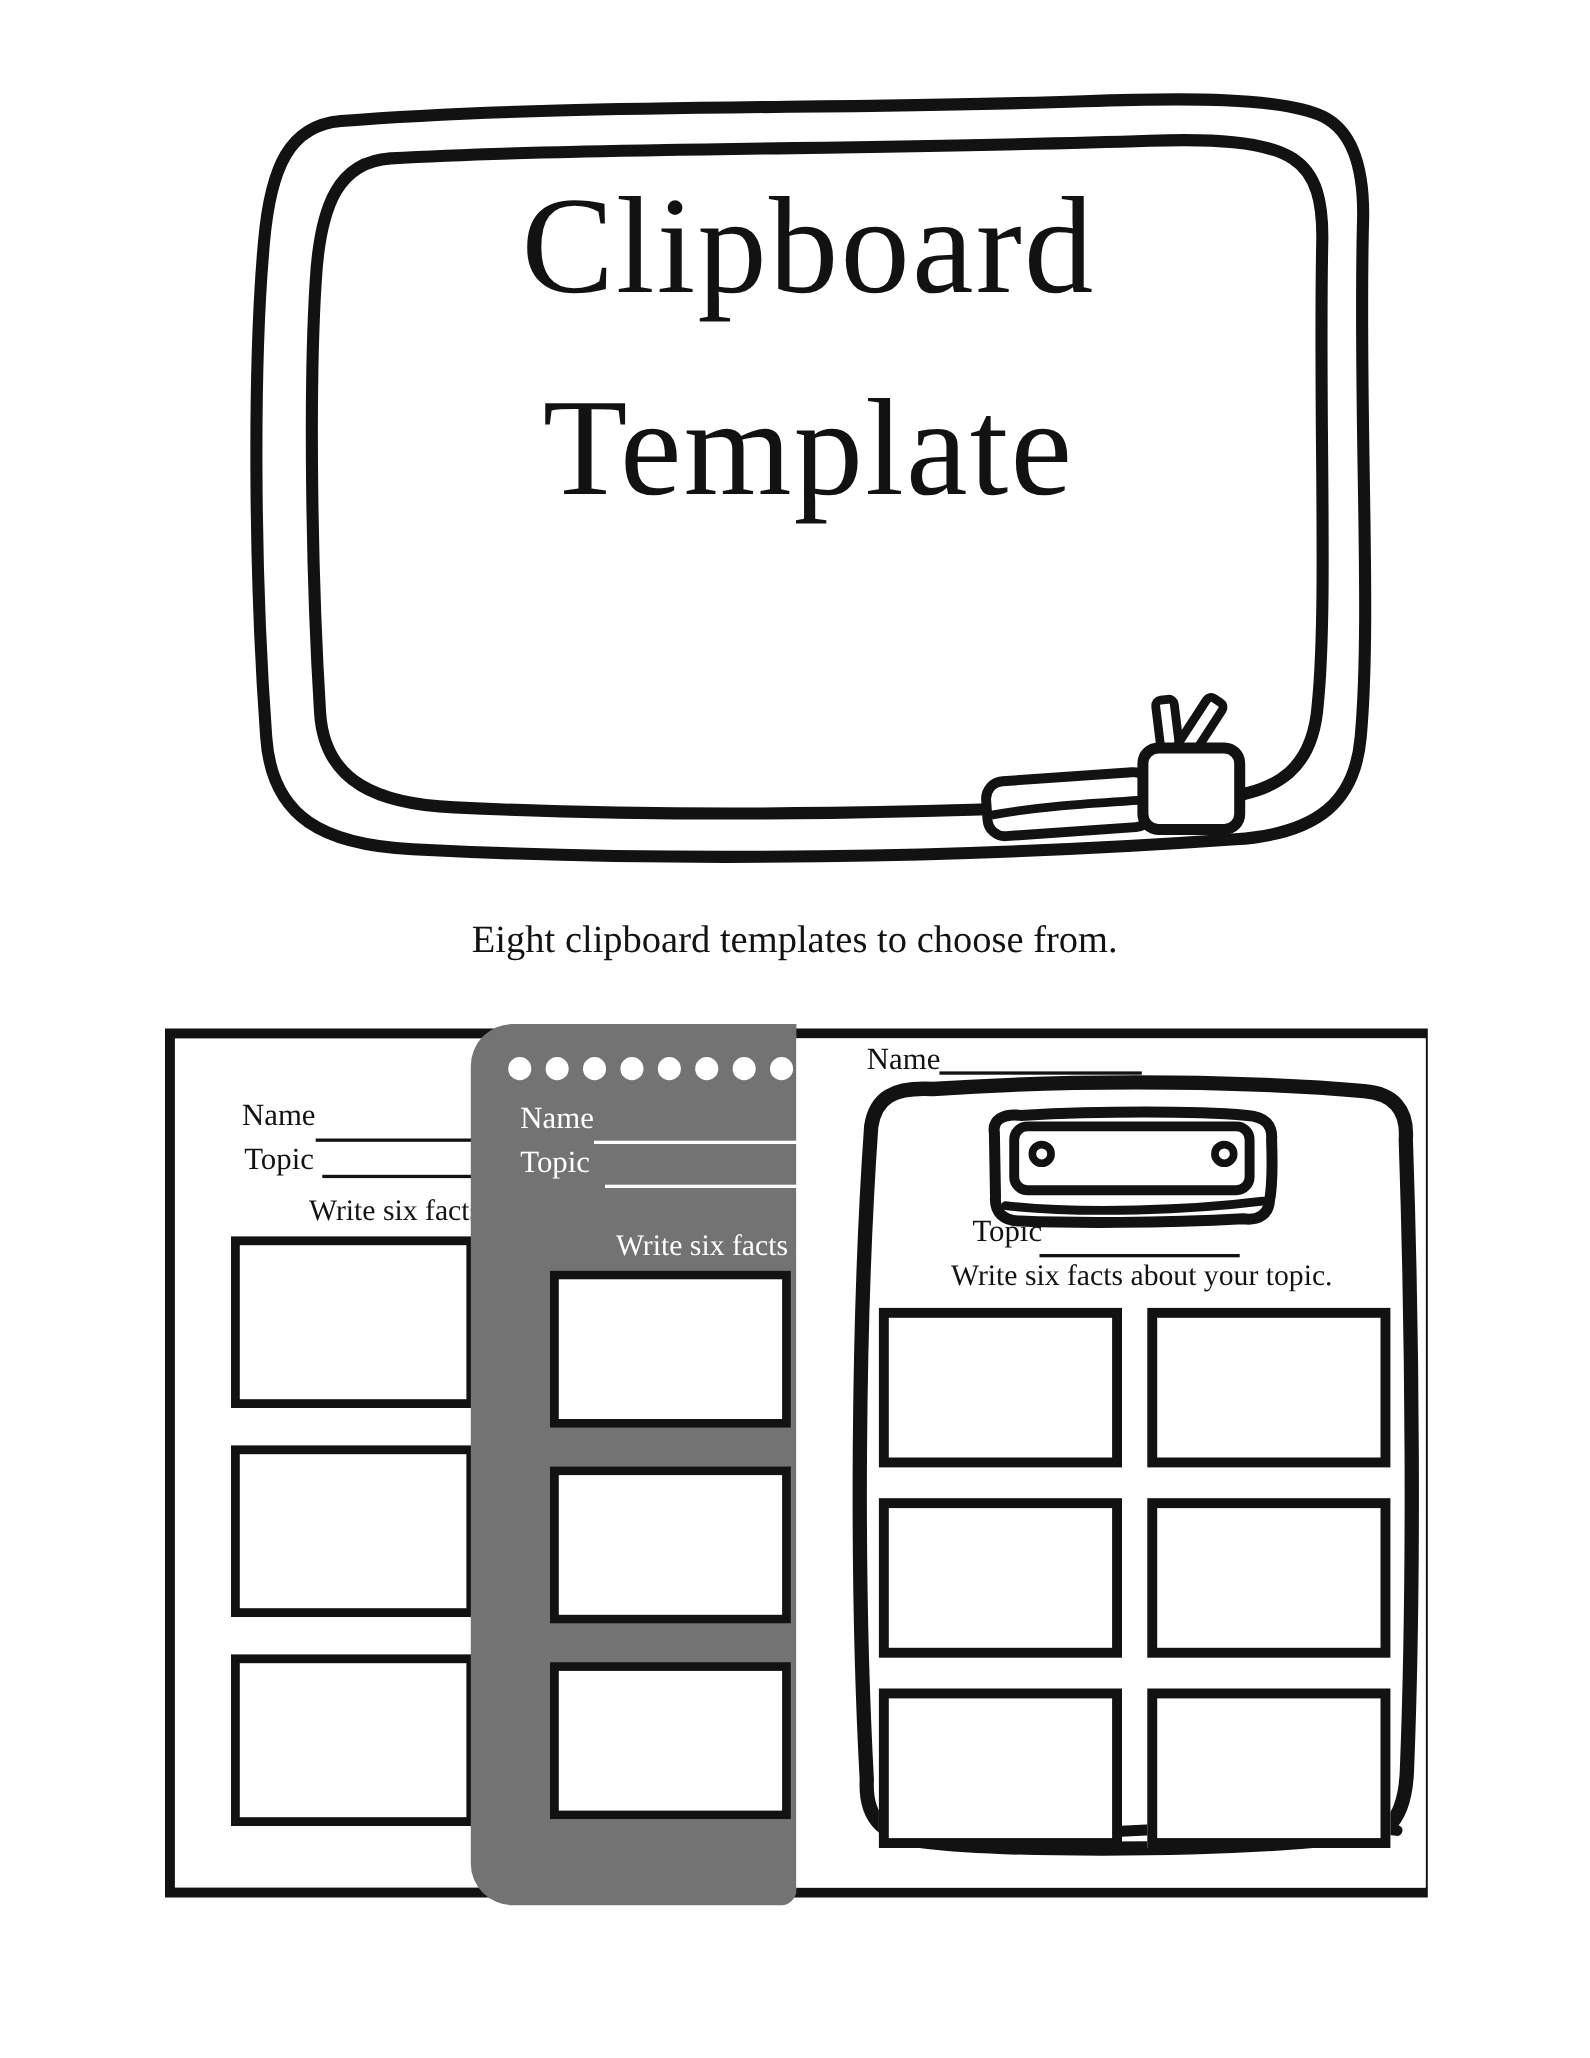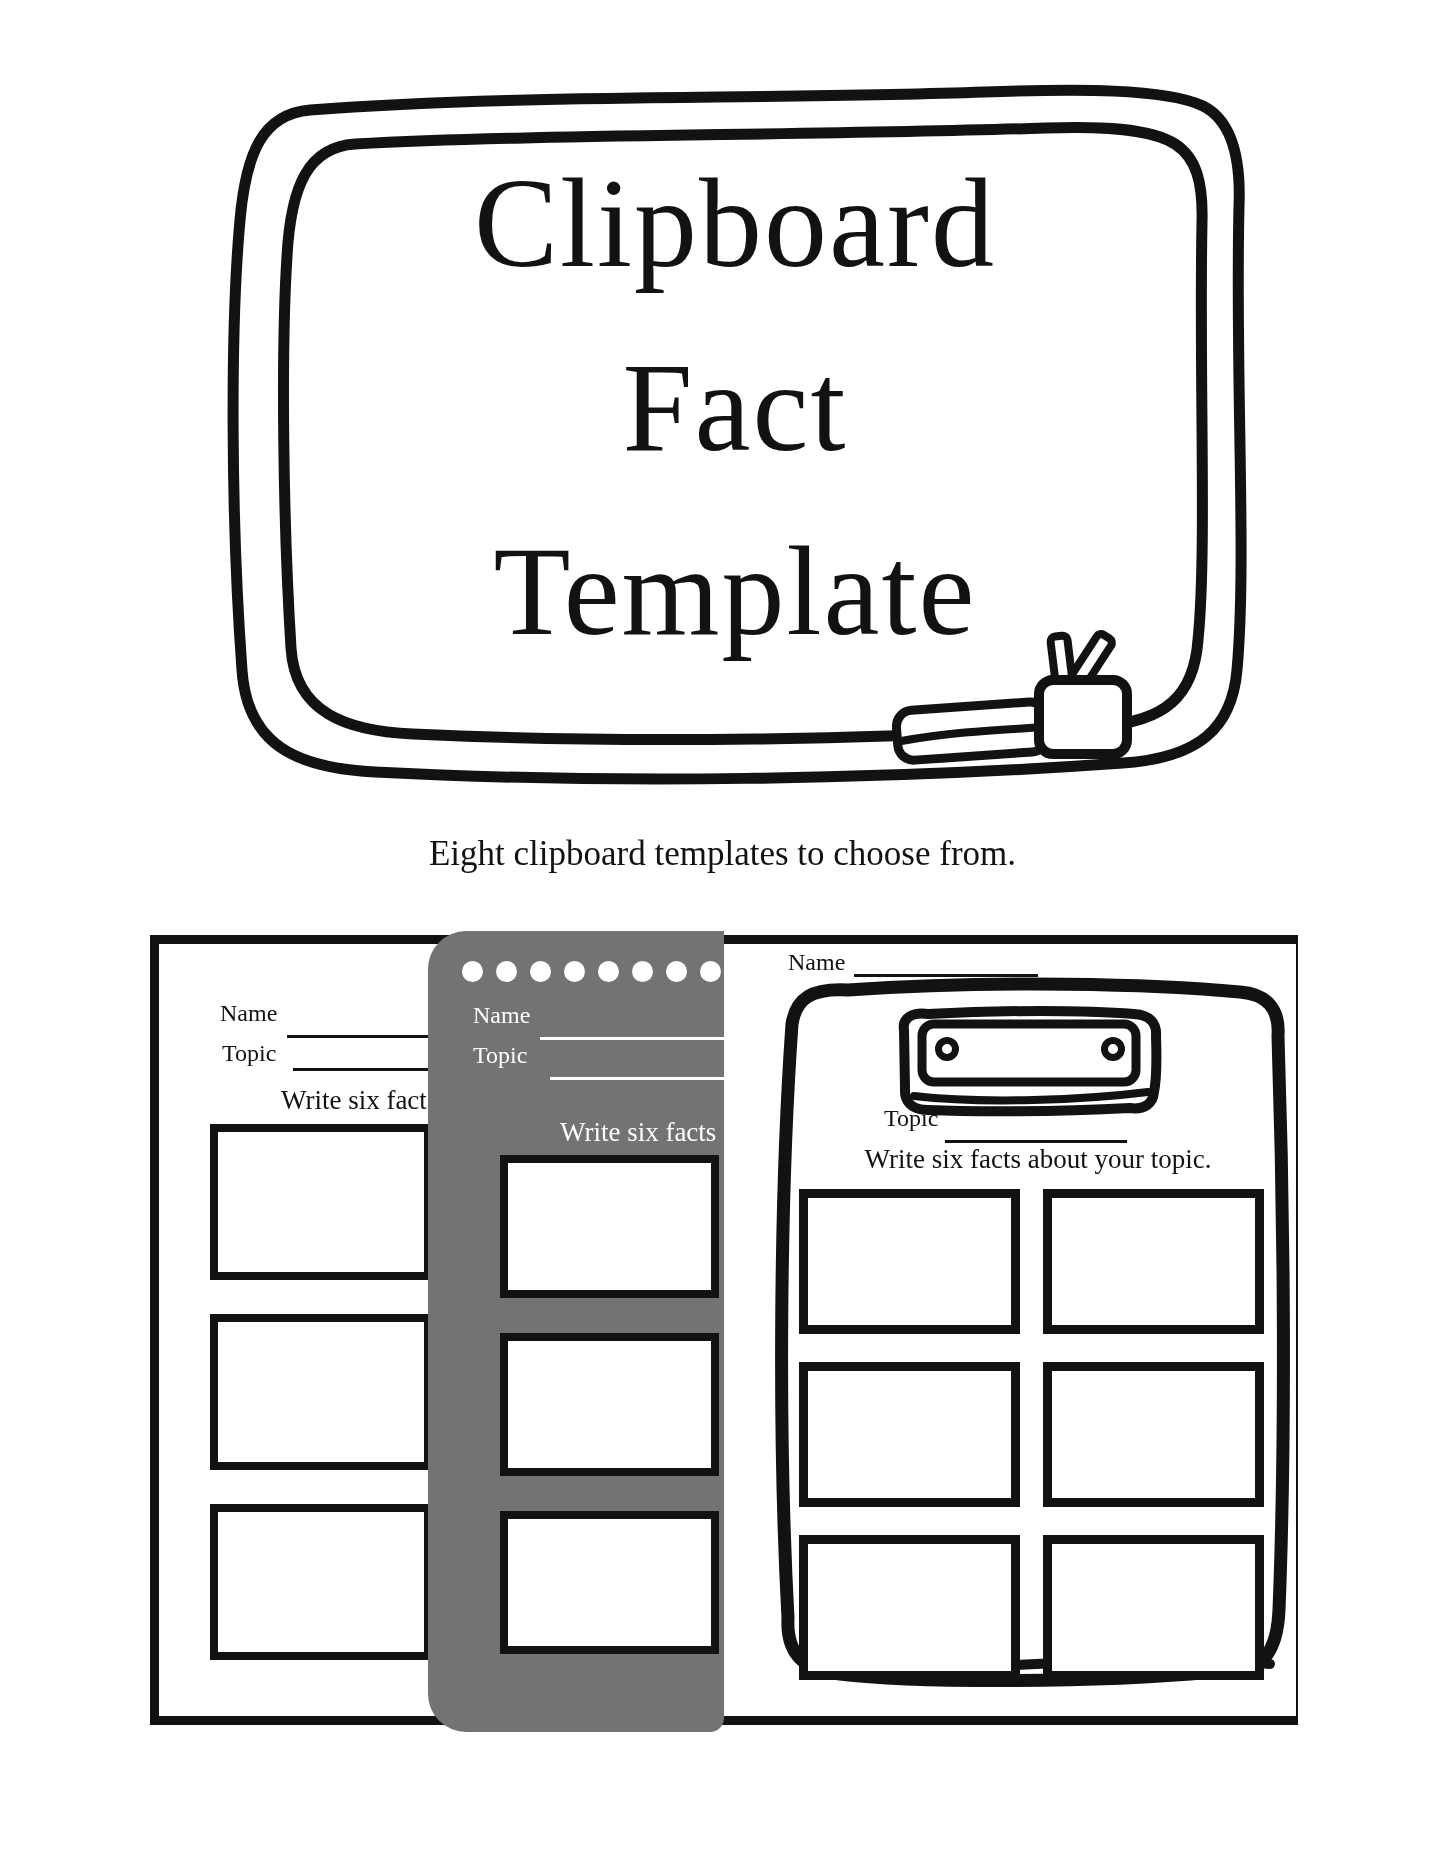--- a/index.html
+++ b/index.html
@@ -16,21 +16,21 @@
     text-align:center; font-size:126px; line-height:1.46; letter-spacing:2px;
   }
   .subtitle {
     position:absolute; left:0; top:834px; width:1445px;
     text-align:center; font-size:35px;
   }
   
   .preview { position:absolute; left:150px; top:935px; width:1155px; height:790px; }
   .preview-border { position:absolute; inset:0; border:9px solid var(--ink,#121212); z-index:1; }
   .abs { position:absolute; }
-  .lbl { font-size:24px; line-height:1; white-space:nowrap; }
+  .lbl { font-size:28px; line-height:1; white-space:nowrap; }
   .rule { height:3px; background:var(--ink,#121212); }
   .rule.white { background:#ffffff; }
   .prompt { font-size:27px; line-height:1; white-space:nowrap; }
   .fbox-col { display:flex; flex-direction:column; }
   .fbox-col .fact-box { background:#ffffff; border:8px solid var(--ink,#121212); }
   .col-left { left:60px; top:189px; width:222px; gap:34px; }
   .col-left .fact-box { width:222px; height:156px; }
 
   
   .gray-panel {
@@ -77,21 +77,20 @@
     </g>
     <g>
       <rect x="858" y="556" width="17" height="50" rx="5" transform="rotate(-7 866 581)" fill="#ffffff" stroke="currentColor" stroke-width="8"></rect>
       <rect x="888" y="552" width="17" height="56" rx="5" transform="rotate(33 896 580)" fill="#ffffff" stroke="currentColor" stroke-width="8"></rect>
       <rect x="844" y="600" width="88" height="74" rx="14" fill="#ffffff" stroke="currentColor" stroke-width="10"></rect>
     </g>
   </svg>
 
   <div class="wb-title">
     <div>Clipboard</div>
-    <div>Fact</div>
     <div>Template</div>
   </div>
 
   <div class="subtitle">Eight clipboard templates to choose from.</div>
 
   <div class="preview">
     <div class="preview-border"></div>
 
     <div>
       <div class="abs lbl" style="left:70px; top:66px; z-index:2;">Name</div>

